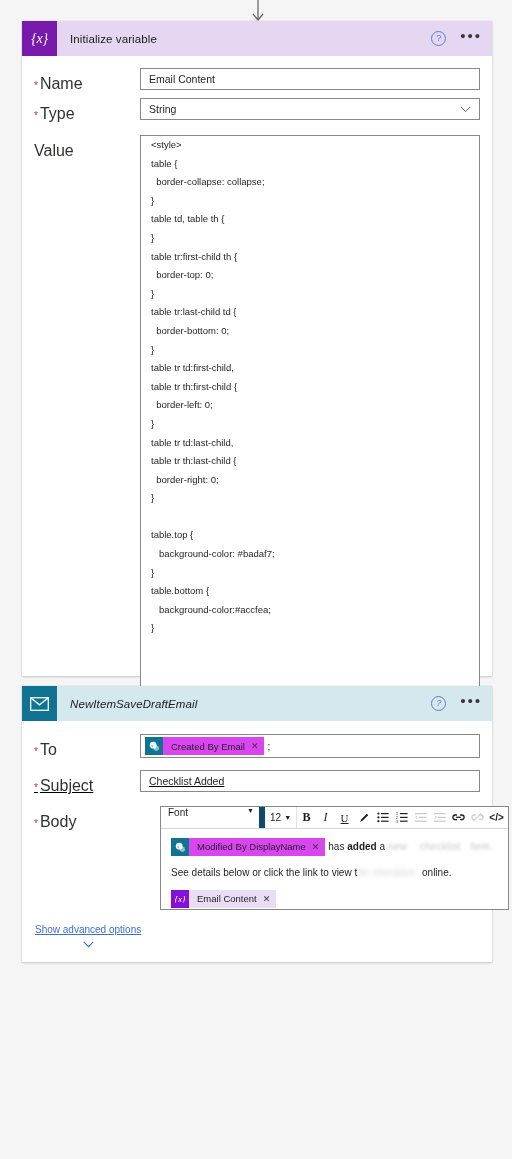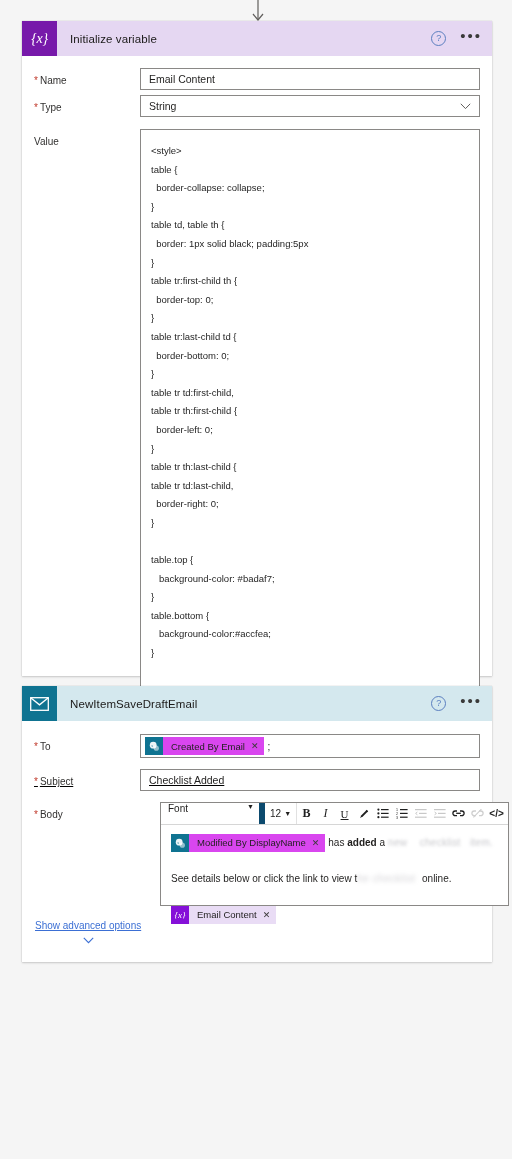--- a/index.html
+++ b/index.html
@@ -38,21 +38,21 @@
   }
 
   .card-header {
     display: flex;
     align-items: center;
     height: 35px;
     position: relative;
   }
 
   .card-header.variable { background: #e5d7f2; }
-  .card-header.mail     { background: #d4e8ee; }
+  .card-header.mail     { background: #d4e8ee; font-style: italic; }
 
   .icon-tile {
     width: 35px;
     height: 35px;
     flex: 0 0 35px;
     display: flex;
     align-items: center;
     justify-content: center;
   }
   .icon-tile.variable { background: #7719aa; }
@@ -106,21 +106,21 @@
 
   .row {
     display: flex;
     align-items: flex-start;
     padding: 0 12px;
   }
 
   .row-label {
     width: 106px;
     flex: 0 0 106px;
-    font-size: 10px;
+    font-size: 16px;
     color: #323130;
     padding-top: 7px;
     white-space: nowrap;
   }
   .req::before {
     content: "*";
     color: #c0392b;
     font-size: 10px;
     margin-right: 2px;
   }
@@ -152,21 +152,21 @@
   }
 
   .chev { color: #605e5c; font-size: 9px; line-height: 1; }
 
   
   .value-area {
     flex: 1 1 auto;
     border: 1px solid #8a8886;
     background: #fff;
     box-sizing: border-box;
-    padding: 12px 10px 0 10px;
+    padding: 0 10px 0 10px;
     overflow: hidden;
   }
   .code-line {
     font-size: 9.5px;
     color: #1f1f1f;
     line-height: 18.6px;
     white-space: pre;
     font-family: "Liberation Sans", sans-serif;
   }
 
@@ -234,21 +234,21 @@
   }
   .tb-btn.disabled { color: #c8c8c8; }
   .caret { font-size: 7px; line-height: 1; color: #201f1e; }
 
   .editor-body { padding: 9px 10px 10px 10px; }
   .ed-line {
     font-size: 10px;
     color: #201f1e;
     line-height: 16px;
   }
-  .ed-line.spaced { margin-top: 19px; }
+  .ed-line.spaced { margin-top: 9px; }
   .blur {
     color: rgba(80,80,90,.33);
     filter: blur(1.6px);
     letter-spacing: .3px;
   }
   .blur2 {
     color: rgba(90,85,100,.28);
     filter: blur(1.9px);
     letter-spacing: .5px;
   }
@@ -311,34 +311,33 @@
 
       <div class="row" style="margin-top:12px;">
         <div class="row-label">Value</div>
         <div class="value-area" style="height:570px;">
           <div id="code-lines">
               <div class="code-line">&lt;style&gt;</div>
               <div class="code-line">table {</div>
               <div class="code-line">  border-collapse: collapse;</div>
               <div class="code-line">}</div>
               <div class="code-line">table td, table th {</div>
-              <div class="code-line">  border: 1px solid black; padding:5px</div>
               <div class="code-line">}</div>
               <div class="code-line">table tr:first-child th {</div>
               <div class="code-line">  border-top: 0;</div>
               <div class="code-line">}</div>
               <div class="code-line">table tr:last-child td {</div>
               <div class="code-line">  border-bottom: 0;</div>
               <div class="code-line">}</div>
               <div class="code-line">table tr td:first-child,</div>
               <div class="code-line">table tr th:first-child {</div>
               <div class="code-line">  border-left: 0;</div>
               <div class="code-line">}</div>
+              <div class="code-line">table tr td:last-child,</div>
               <div class="code-line">table tr th:last-child {</div>
-              <div class="code-line">table tr td:last-child,</div>
               <div class="code-line">  border-right: 0;</div>
               <div class="code-line">}</div>
               <div class="code-line">&nbsp;</div>
               <div class="code-line">table.top {</div>
               <div class="code-line">   background-color: #badaf7;</div>
               <div class="code-line">}</div>
               <div class="code-line">table.bottom {</div>
               <div class="code-line">   background-color:#accfea;</div>
               <div class="code-line">}</div>
             </div>

